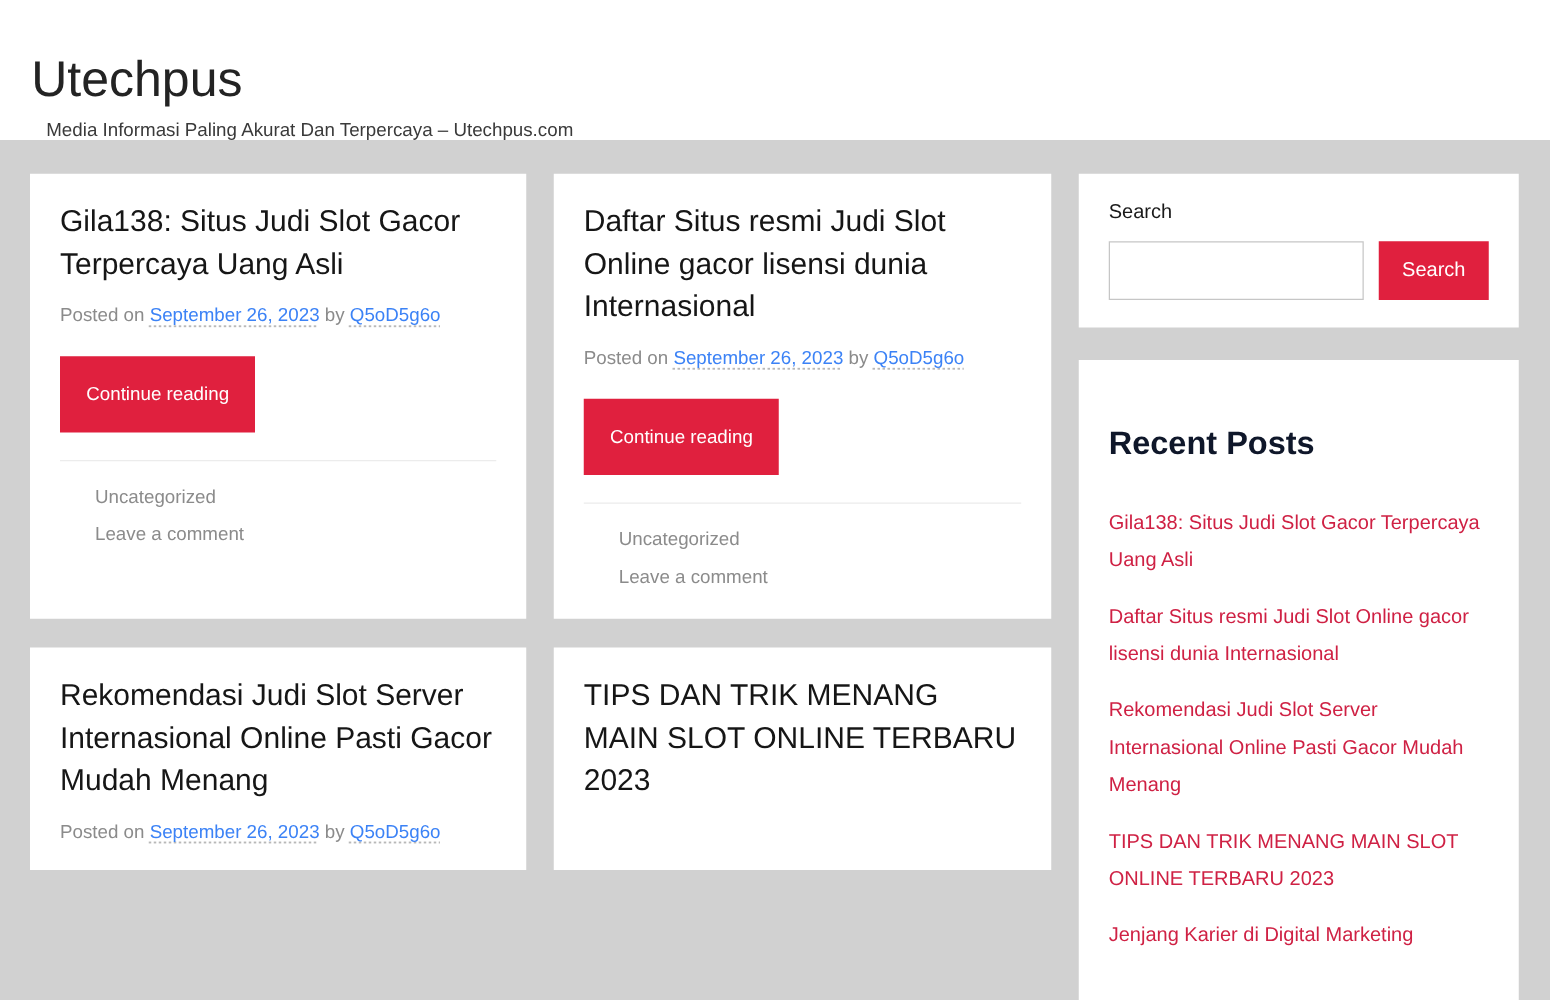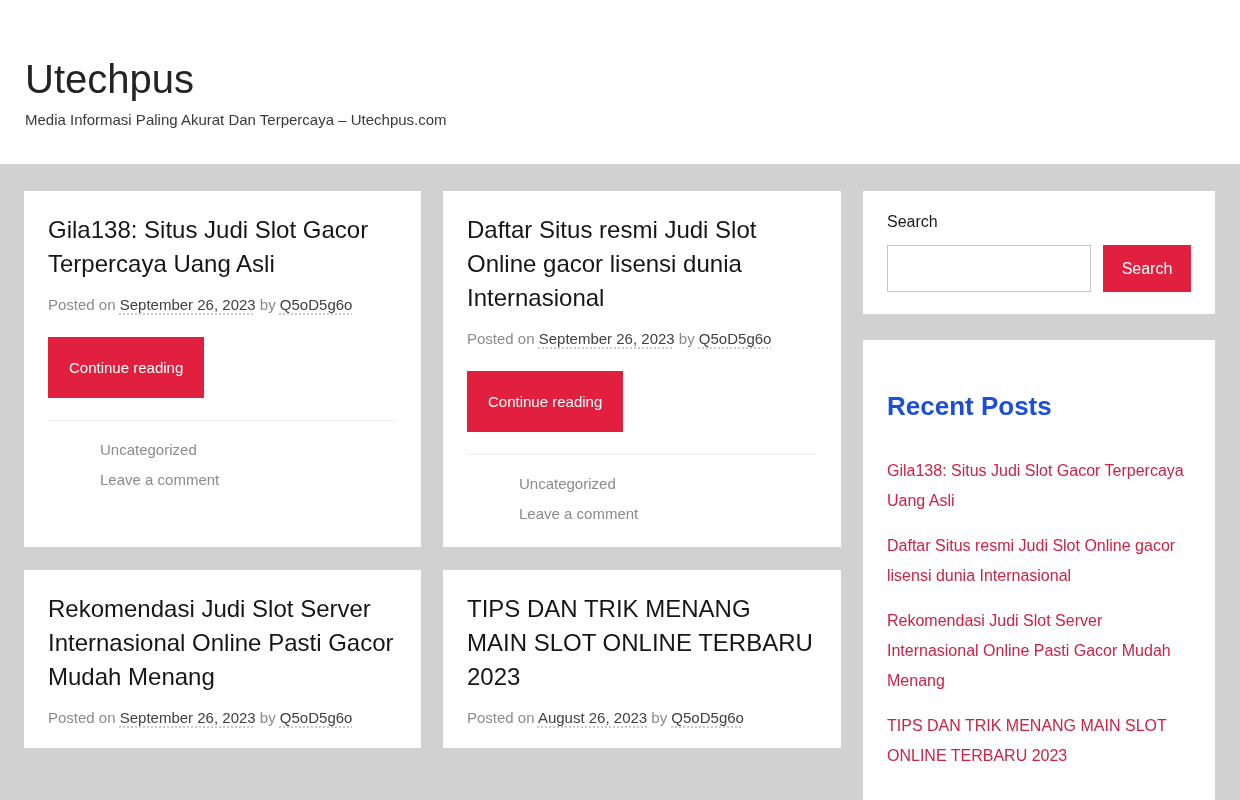--- a/index.html
+++ b/index.html
@@ -6,72 +6,72 @@
   html, body { margin: 0; padding: 0; }
   body {
     width: 1240px; height: 800px; overflow: hidden;
     background: #d1d1d1;
     font-family: "Liberation Sans", "DejaVu Sans", sans-serif;
     color: #3f3f3f;
   }
   a { text-decoration: none; }
 
   
-  .site-header { background: #fff; height: 164px; padding: 56px 25px 0; }
+  .site-header { background: #fff; height: 112px; padding: 41px 25px 0; }
   .site-title { margin: 0; font-size: 40px; line-height: 46px; font-weight: 400; letter-spacing: 0; }
   .site-title a { color: #232323; }
-  .site-tagline { margin: 8px 0 0; font-size: 15px; line-height: 20px; color: #3a3a3a; }
+  .site-tagline { margin: 8px 12px 0; font-size: 15px; line-height: 20px; color: #3a3a3a; }
 
   
   .content { display: flex; align-items: flex-start; padding: 27px 24px 0; }
   .posts-grid {
     display: grid; grid-template-columns: 397px 398px;
     column-gap: 22px; row-gap: 23px; align-items: stretch;
   }
   .post-card { background: #fff; padding: 22px 24px 20px; }
 
   .post-title { margin: 0; font-size: 24px; line-height: 34px; font-weight: 400; }
   .post-title a { color: #161616; }
 
   .post-meta { margin-top: 14px; font-size: 15px; line-height: 20px; color: #8b8b8b; }
   .post-meta a {
-    color: #404040;
+    color: #3b82f6;
     text-decoration: underline; text-decoration-style: dotted;
     text-decoration-color: #b9b9b9; text-underline-offset: 4px;
   }
 
   .post-excerpt { margin: 16px 0 0; font-size: 16px; line-height: 30px; color: #3f3f3f; }
 
   .btn {
     display: inline-block; background: #e0203e; color: #fff;
     font-size: 15px; line-height: 19px; padding: 21px 21px;
     border: 0; cursor: pointer;
   }
   .post-card .btn { margin-top: 22px; }
 
   .post-divider { border: 0; border-top: 1px solid #ececec; margin: 22px 0 0; }
 
   .post-footer { margin: 16px 0 0 28px; display: flex; flex-direction: column; gap: 4px; }
-  .post-footer a { color: #8b8b8b; font-size: 15px; line-height: 26px; margin-left: 24px; }
+  .post-footer a { color: #8b8b8b; font-size: 15px; line-height: 26px; }
 
   
   .sidebar { width: 352px; margin-left: 22px; display: flex; flex-direction: column; gap: 26px; }
   .widget { background: #fff; }
 
   .search-widget { padding: 20px 24px 22px; }
   .search-label { font-size: 16px; line-height: 22px; color: #1a1a1a; }
   .search-form { display: flex; gap: 12px; margin-top: 12px; }
   .search-input {
     flex: 1; height: 47px; border: 1px solid #c6c6c6; background: #fff;
     font-size: 16px; padding: 0 10px; outline: none; min-width: 0;
   }
   .search-btn { width: 88px; height: 47px; font-size: 16px; padding: 0; }
 
   .recent-widget { padding: 36px 24px 40px; }
-  .recent-title { margin: 14px 0 0; font-size: 26px; line-height: 32px; font-weight: 700; color: #1d4ed8; }
+  .recent-title { margin: 14px 0 0; font-size: 26px; line-height: 32px; font-weight: 700; color: #0f172a; }
   .recent-list { list-style: none; margin: 34px 0 0; padding: 0; }
   .recent-list li { margin-bottom: 15px; }
   .recent-list a { color: #cf2144; font-size: 16px; line-height: 30px; }
 </style>
 </head>
 <body>
 
 <header class="site-header">
   <h1 class="site-title">
     <a href="#">Utechpus</a>
@@ -128,26 +128,20 @@
         <a href="#">September 26, 2023</a>
         <span>by</span>
         <a href="#">Q5oD5g6o</a>
       </div>
     </article>
 
     <article class="post-card">
       <h2 class="post-title">
         <a href="#">TIPS DAN TRIK MENANG MAIN SLOT ONLINE TERBARU 2023</a>
       </h2>
-      <div class="post-meta">
-        <span>Posted on</span>
-        <a href="#">August 26, 2023</a>
-        <span>by</span>
-        <a href="#">Q5oD5g6o</a>
-      </div>
     </article>
 
   </main>
 
   <aside class="sidebar">
 
     <section class="widget search-widget">
       <div class="search-label">Search</div>
       <div class="search-form">
         <input type="text" class="search-input" value="" style="">
@@ -163,18 +157,21 @@
         </li>
         <li>
           <a href="#">Daftar Situs resmi Judi Slot Online gacor lisensi dunia Internasional</a>
         </li>
         <li>
           <a href="#">Rekomendasi Judi Slot Server Internasional Online Pasti Gacor Mudah Menang</a>
         </li>
         <li>
           <a href="#">TIPS DAN TRIK MENANG MAIN SLOT ONLINE TERBARU 2023</a>
         </li>
+        <li>
+          <a href="#">Jenjang Karier di Digital Marketing</a>
+        </li>
       </ul>
     </section>
 
   </aside>
 
 </div>
 
 </body></html>

